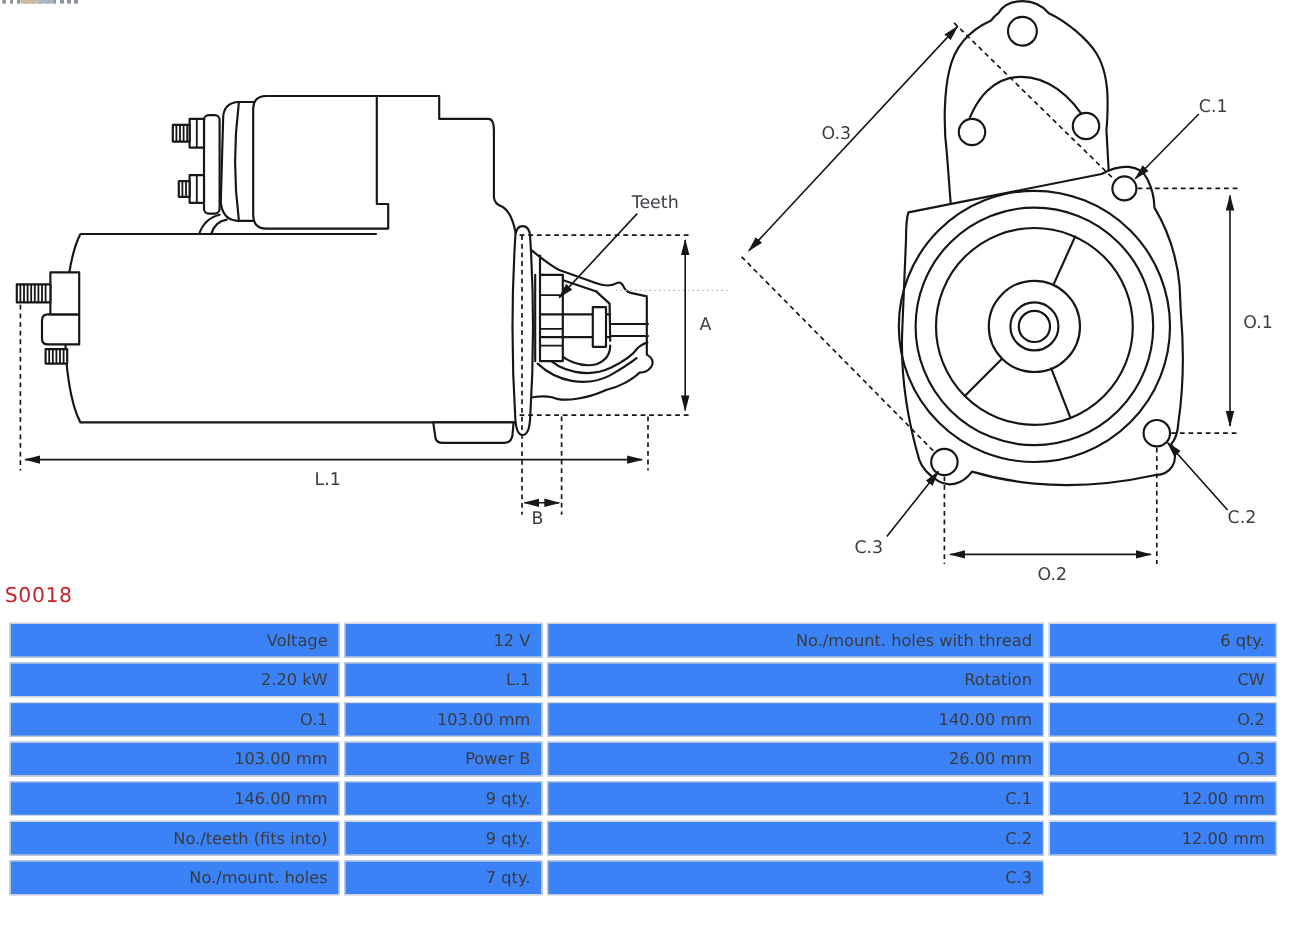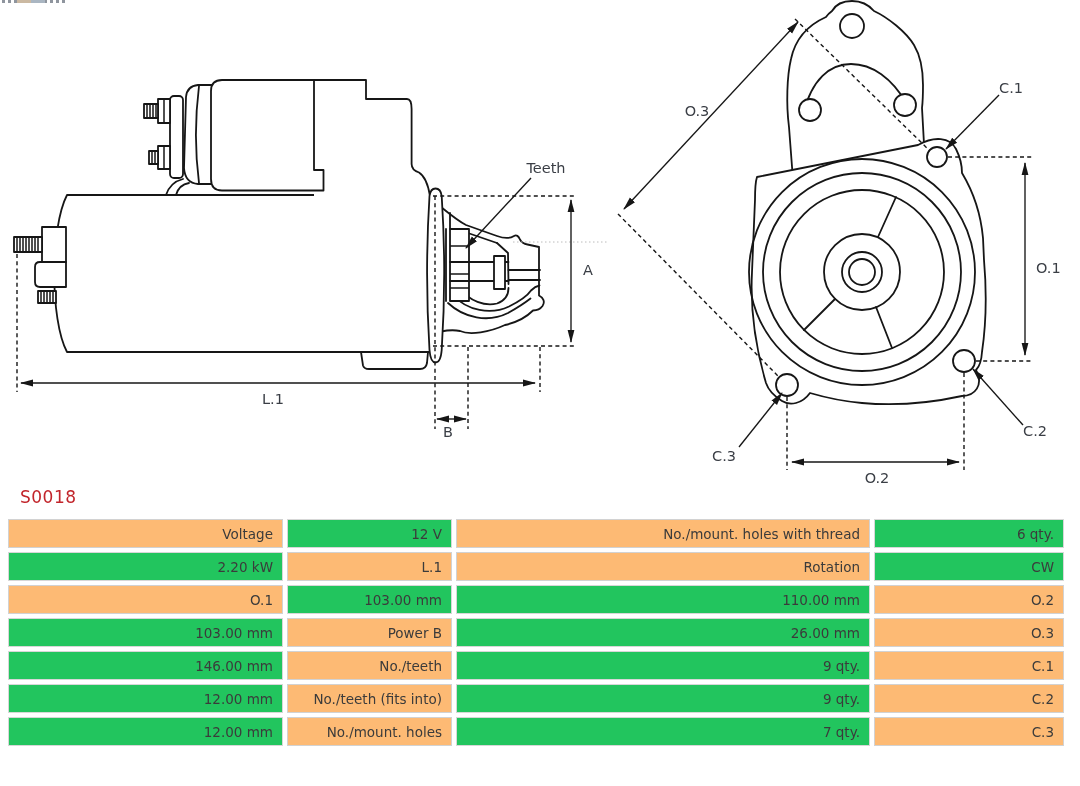--- a/index.html
+++ b/index.html
@@ -10,29 +10,29 @@
   .wm-a{position:absolute;left:17px;top:0;width:14px;height:3px;background:#cbb9a2;}
   .wm-b{position:absolute;left:31px;top:0;width:14px;height:3px;background:#aab6c2;}
   #drawing{position:absolute;left:0;top:0;}
   .ol{fill:none;stroke:#161616;stroke-width:1.8;stroke-linejoin:round;stroke-linecap:round;}
   .of{fill:#ffffff;stroke:#161616;stroke-width:1.8;stroke-linejoin:round;stroke-linecap:round;}
   .thin{fill:none;stroke:#161616;stroke-width:1.5;}
   .dim{fill:none;stroke:#161616;stroke-width:1.35;}
   .dash{fill:none;stroke:#161616;stroke-width:1.4;stroke-dasharray:4 3.2;}
   .dotl{fill:none;stroke:#bcbcbc;stroke-width:1;stroke-dasharray:1.5 2.5;}
   .lab{font-family:"DejaVu Sans","Liberation Sans",sans-serif;font-size:14.5px;fill:#3a3e45;}
-  .part-no{position:absolute;left:20px;top:488px;font-size:17px;line-height:19px;color:#c2252b;
+  .part-no{position:absolute;left:4px;top:488px;font-size:17px;line-height:19px;color:#c2252b;
            letter-spacing:0.5px;}
   .spec{position:absolute;left:8px;top:519px;display:grid;
         grid-template-columns:275px 165px 414px 190px;
         grid-auto-rows:29px;gap:4px;}
   .cell{box-sizing:border-box;display:flex;align-items:center;justify-content:flex-end;
         padding-right:9px;font-size:13.5px;color:#3b3b3b;white-space:nowrap;}
-  .lbl{background:#fdba74;border:1px solid #d2d2d2;}
-  .val{background:#22c55e;border:1px solid #d7d7d7;}
+  .lbl{background:#3b82f6;border:1px solid #d2d2d2;}
+  .val{background:#3b82f6;border:1px solid #d7d7d7;}
 </style>
 </head>
 <body>
 
 <div class="sheet">
 
   <div class="wm"></div>
   <div class="wm-a"></div>
   <div class="wm-b"></div>
 
@@ -172,30 +172,29 @@
     <div class="cell val">6 qty.</div>
 
     <div class="cell val">2.20 kW</div>
     <div class="cell lbl">L.1</div>
 
     <div class="cell lbl">Rotation</div>
     <div class="cell val">CW</div>
     <div class="cell lbl">O.1</div>
     <div class="cell val">103.00 mm</div>
 
-    <div class="cell val">110.00 mm</div>
+    <div class="cell val">140.00 mm</div>
     <div class="cell lbl">O.2</div>
     <div class="cell val">103.00 mm</div>
 
     <div class="cell lbl">Power B</div>
     <div class="cell val">26.00 mm</div>
     <div class="cell lbl">O.3</div>
     <div class="cell val">146.00 mm</div>
 
-    <div class="cell lbl">No./teeth</div>
     <div class="cell val">9 qty.</div>
     <div class="cell lbl">C.1</div>
     <div class="cell val">12.00 mm</div>
 
     <div class="cell lbl">No./teeth (fits into)</div>
     <div class="cell val">9 qty.</div>
     <div class="cell lbl">C.2</div>
     <div class="cell val">12.00 mm</div>
 
     <div class="cell lbl">No./mount. holes</div>

